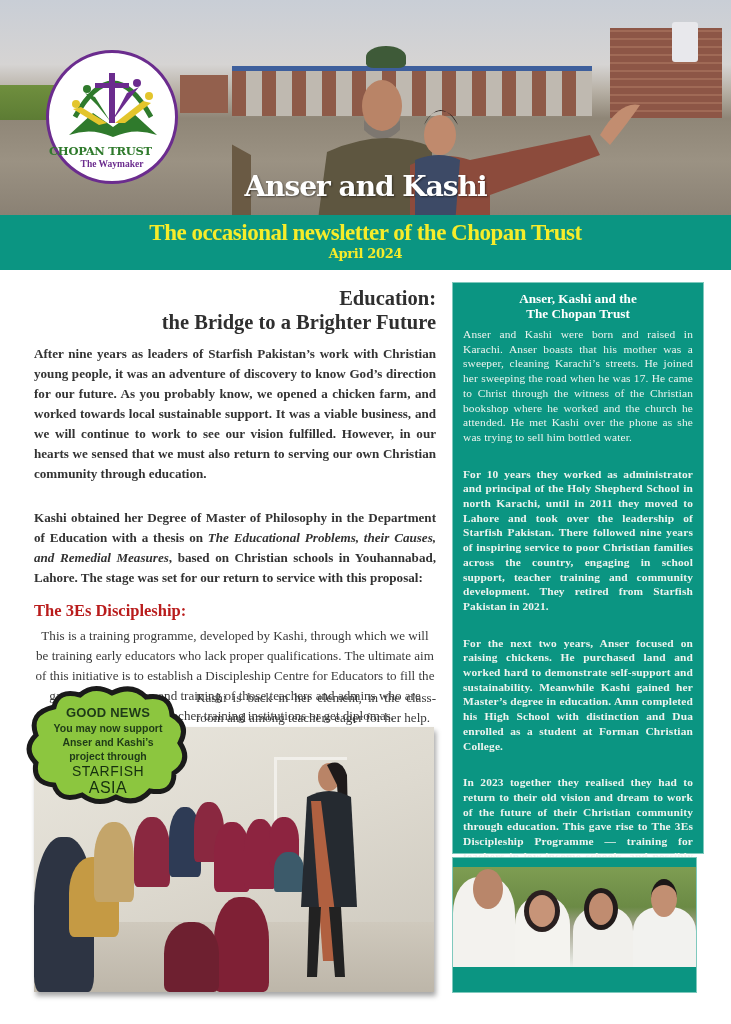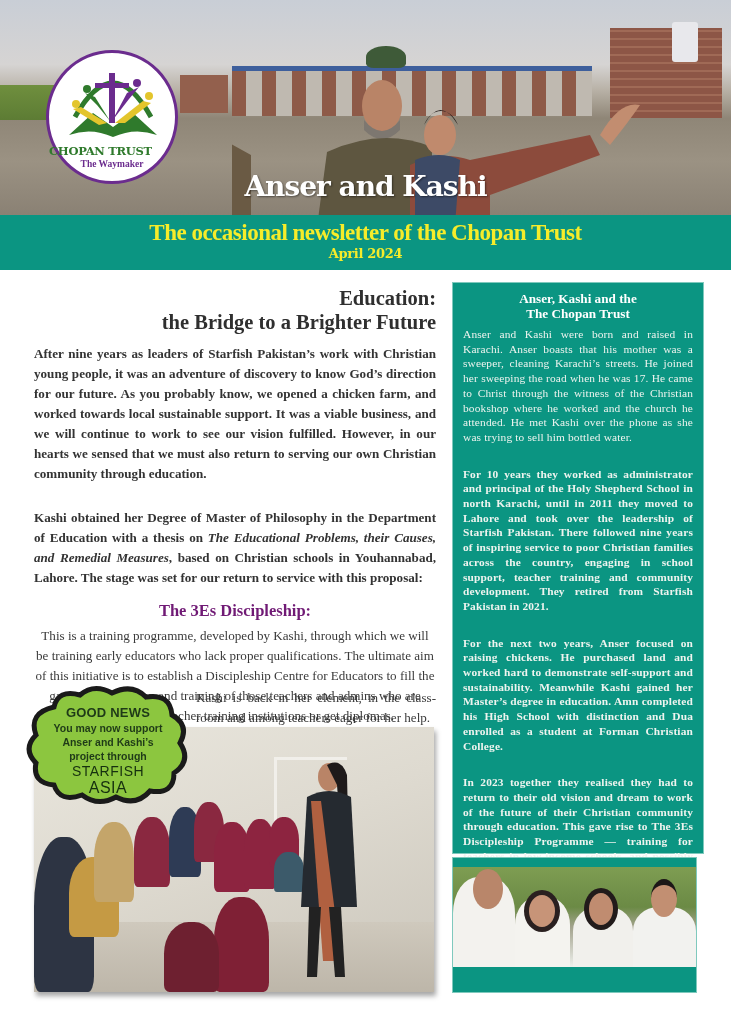--- a/index.html
+++ b/index.html
@@ -89,22 +89,22 @@
     margin: 0; text-align: right; font-weight: bold; font-size: 20.5px;
     line-height: 24px; color: #2f2f2f;
   }
   .main p.lead {
     margin: 10px 0 0 0; text-align: justify; font-weight: bold; font-size: 13.1px;
     line-height: 20px; color: #333;
   }
   .main p.lead em { font-style: italic; }
   .main p.lead + p.lead { margin-top: 24px; }
   .main h2 {
-    margin: 12px 0 0 0; text-align: center; font-weight: bold; font-size: 16.5px;
-    line-height: 22px; color: #701a75;
+    margin: 12px 0 0 0; text-align: left; font-weight: bold; font-size: 16.5px;
+    line-height: 22px; color: #b91c1c;
   }
   .main p.intro {
     margin: 4px 0 0 0; text-align: center; font-size: 13.1px; line-height: 20px; color: #3a3a3a;
   }
   .kashi-back {
     position: absolute; left: 196px; top: 688px; width: 240px;
     text-align: justify; font-size: 13.1px; line-height: 20px; color: #3a3a3a;
   }
   
   .classroom {

